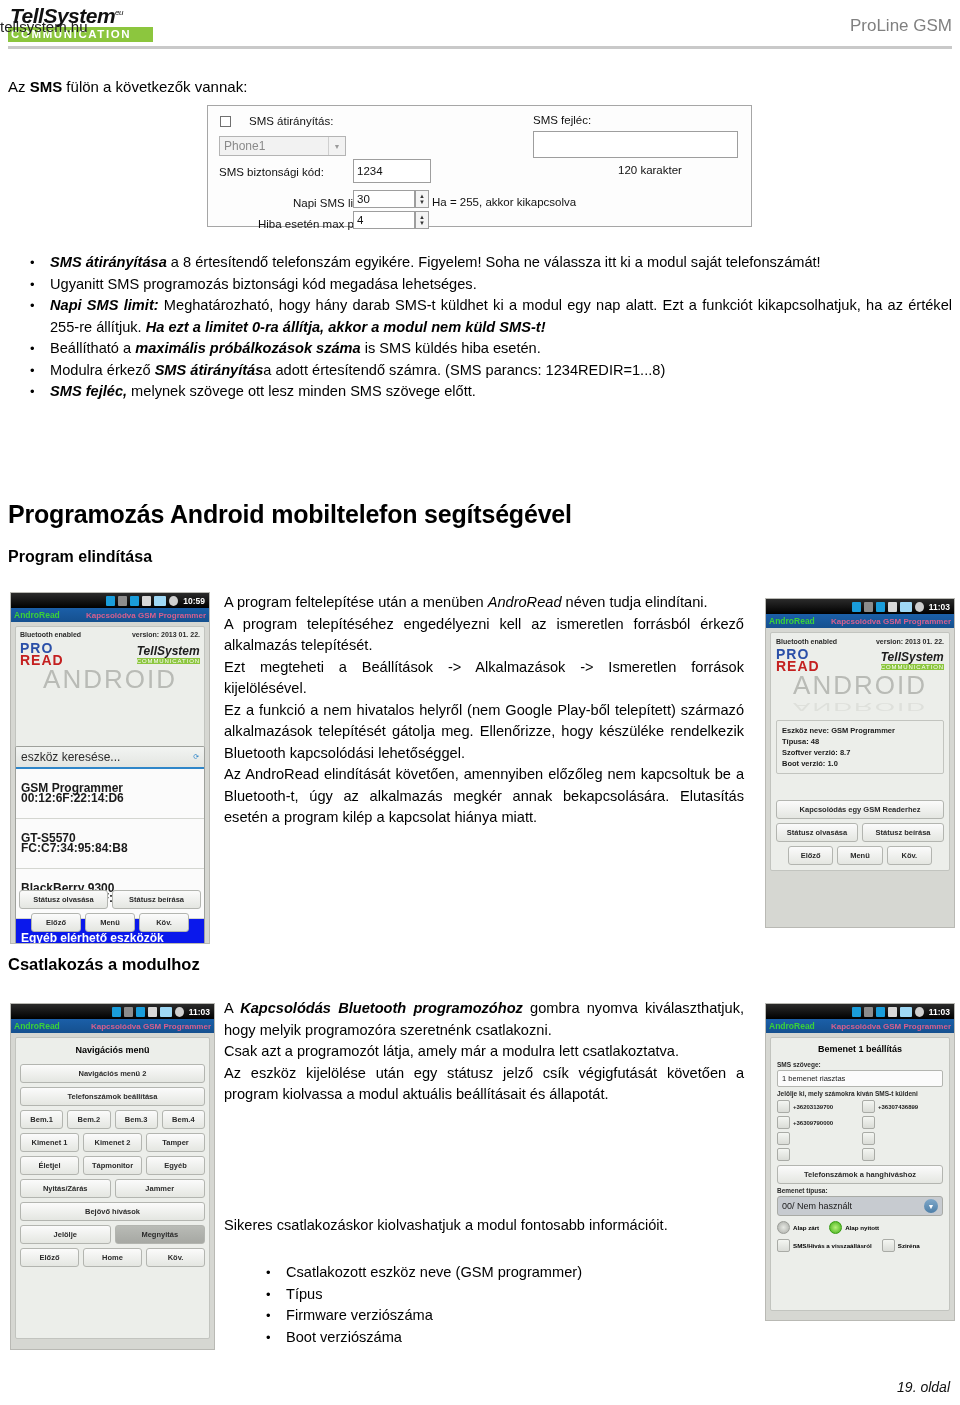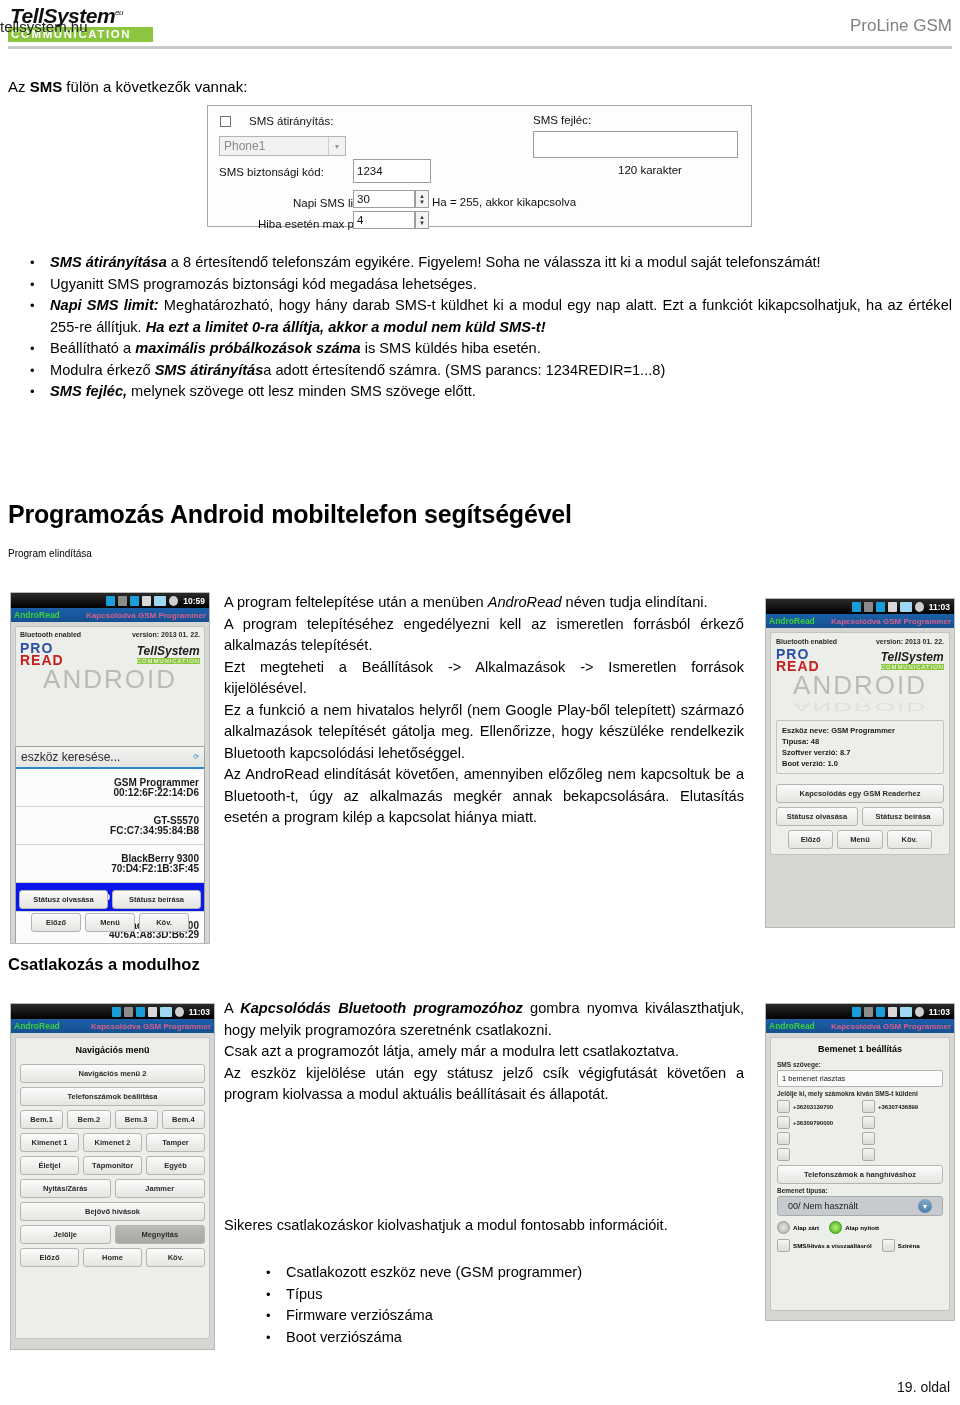--- a/index.html
+++ b/index.html
@@ -99,21 +99,21 @@
   #sms-bullets { left:8px; top:252px; width:944px; }
   .bi { font-style:italic; font-weight:bold; }
   .bb { font-weight:normal; }
 
   
   .h1 {
     position:absolute; left:8px; top:500px; font-size:25px; font-weight:bold;
     letter-spacing:-0.2px;
   }
   .h2a {
-    position:absolute; left:8px; top:548px; font-size:10px; font-weight:normal;
+    position:absolute; left:8px; top:548px; font-size:16px; font-weight:bold;
   }
   .h2b {
     position:absolute; left:8px; top:955px; font-size:16.5px; font-weight:bold;
   }
 
   
   .tcol { position:absolute; font-size:14.6px; line-height:21.5px; text-align:justify; }
   .tcol p { margin:0 0 0 0; }
   #col-top { left:224px; top:592px; width:520px; }
   #col-bot { left:224px; top:998px; width:520px; }
@@ -175,22 +175,22 @@
   .dlg {
     position:absolute; left:4px; right:4px; background:#fbfbfb;
     border:1px solid #9fa19c; border-radius:2px; overflow:hidden;
   }
   .dlg-title {
     background:linear-gradient(#f2f4f2,#e3e5e1); color:#2b2b2b;
     font-size:12px; padding:3px 5px; border-bottom:2px solid #2f86c9;
     display:flex; justify-content:space-between; align-items:center;
   }
   .dlg-item {
-    padding:9px 5px; border-bottom:1px solid #d4d6d1; font-size:10px;
-    font-weight:bold; color:#1a1a1a; line-height:9.5px;text-align:right;
+    padding:15px 5px; border-bottom:1px solid #d4d6d1; font-size:12px;
+    font-weight:bold; color:#1a1a1a; line-height:9.5px;
   }
   .dlg-item.sel { background:#0a18ec; color:#fff; }
   .dlg-mac { font-weight:bold; }
 
   
   .btn {
     background:linear-gradient(#fbfbfb,#e4e6e1); border:1px solid #b3b5b0;
     border-radius:3px; font-size:7.5px; font-weight:bold; color:#2b2b2b;
     text-align:center; padding:4px 2px; flex:1;
   }
@@ -216,35 +216,35 @@
   .chkgrid { display:grid; grid-template-columns:1fr 1fr; gap:3px 4px; margin-top:3px; }
   .chkcell { display:flex; align-items:center; gap:3px; }
   .abox {
     width:13px; height:13px; background:linear-gradient(#f4f6f2,#dadcd7);
     border:1px solid #a9aba6; border-radius:2px; flex:none;
   }
   .chknum { font-size:6px; font-weight:bold; color:#1a1a1a; }
   .pf-select {
     display:flex; align-items:center; justify-content:space-between;
     background:#c7cbd0; border:1px solid #a9aba6; border-radius:3px;
-    font-size:9px; padding:2px 10px; color:#1a1a1a; margin-top:2px;
+    font-size:9px; padding:2px 4px; color:#1a1a1a; margin-top:2px;
   }
   .pf-chevron {
     width:14px; height:14px; border-radius:50%;
     background:linear-gradient(#7fa8c9,#4e7fa8); color:#fff;
     font-size:7px; display:flex; align-items:center; justify-content:center;
   }
   .radio-row { display:flex; gap:10px; margin-top:5px; align-items:center; }
   .radio-cell { display:flex; align-items:center; gap:3px; }
   .rdot { width:13px; height:13px; border-radius:50%; background:radial-gradient(#e6e8e3,#a9aba6); border:1px solid #9a9c97; }
   .rdot.on { background:radial-gradient(#b6f07a,#3fae15); border-color:#379c12; }
   .rlbl { font-size:6.2px; font-weight:bold; }
 
   .footer {
-    position:absolute; right:10px; bottom:10px; font-size:14px; color:#111;
+    position:absolute; right:10px; bottom:10px; font-size:14px; color:#111;font-style:italic;
   }
 </style>
 </head>
 <body>
 
 <div class="page-header">
   <div class="logo">
     <div class="logo-word">
       <span>TellSystem</span><span class="logo-eu">eu</span>
     </div>
@@ -428,21 +428,21 @@
         </div>
       </div>
       <div class="android-word">ANDROID</div>
       <div class="android-reflect">ANDROID</div>
       <div class="info-card" id="conn-info" style="margin-top:4px; min-height:52px;">
           <div>Eszköz neve: GSM Programmer</div>
           <div>Típusa: 48</div>
           <div>Szoftver verzió: 8.7</div>
           <div>Boot verzió: 1.0</div>
         </div>
-      <div style="margin-top:10px;">
+      <div style="margin-top:26px;">
         <div class="btnrow">
           <span class="btn">Kapcsolódás egy GSM Readerhez</span>
         </div>
         <div class="btnrow">
           <span class="btn">Státusz olvasása</span>
           <span class="btn">Státusz beírása</span>
         </div>
         <div class="btnrow narrow">
           <span class="btn">Előző</span>
           <span class="btn">Menü</span>

